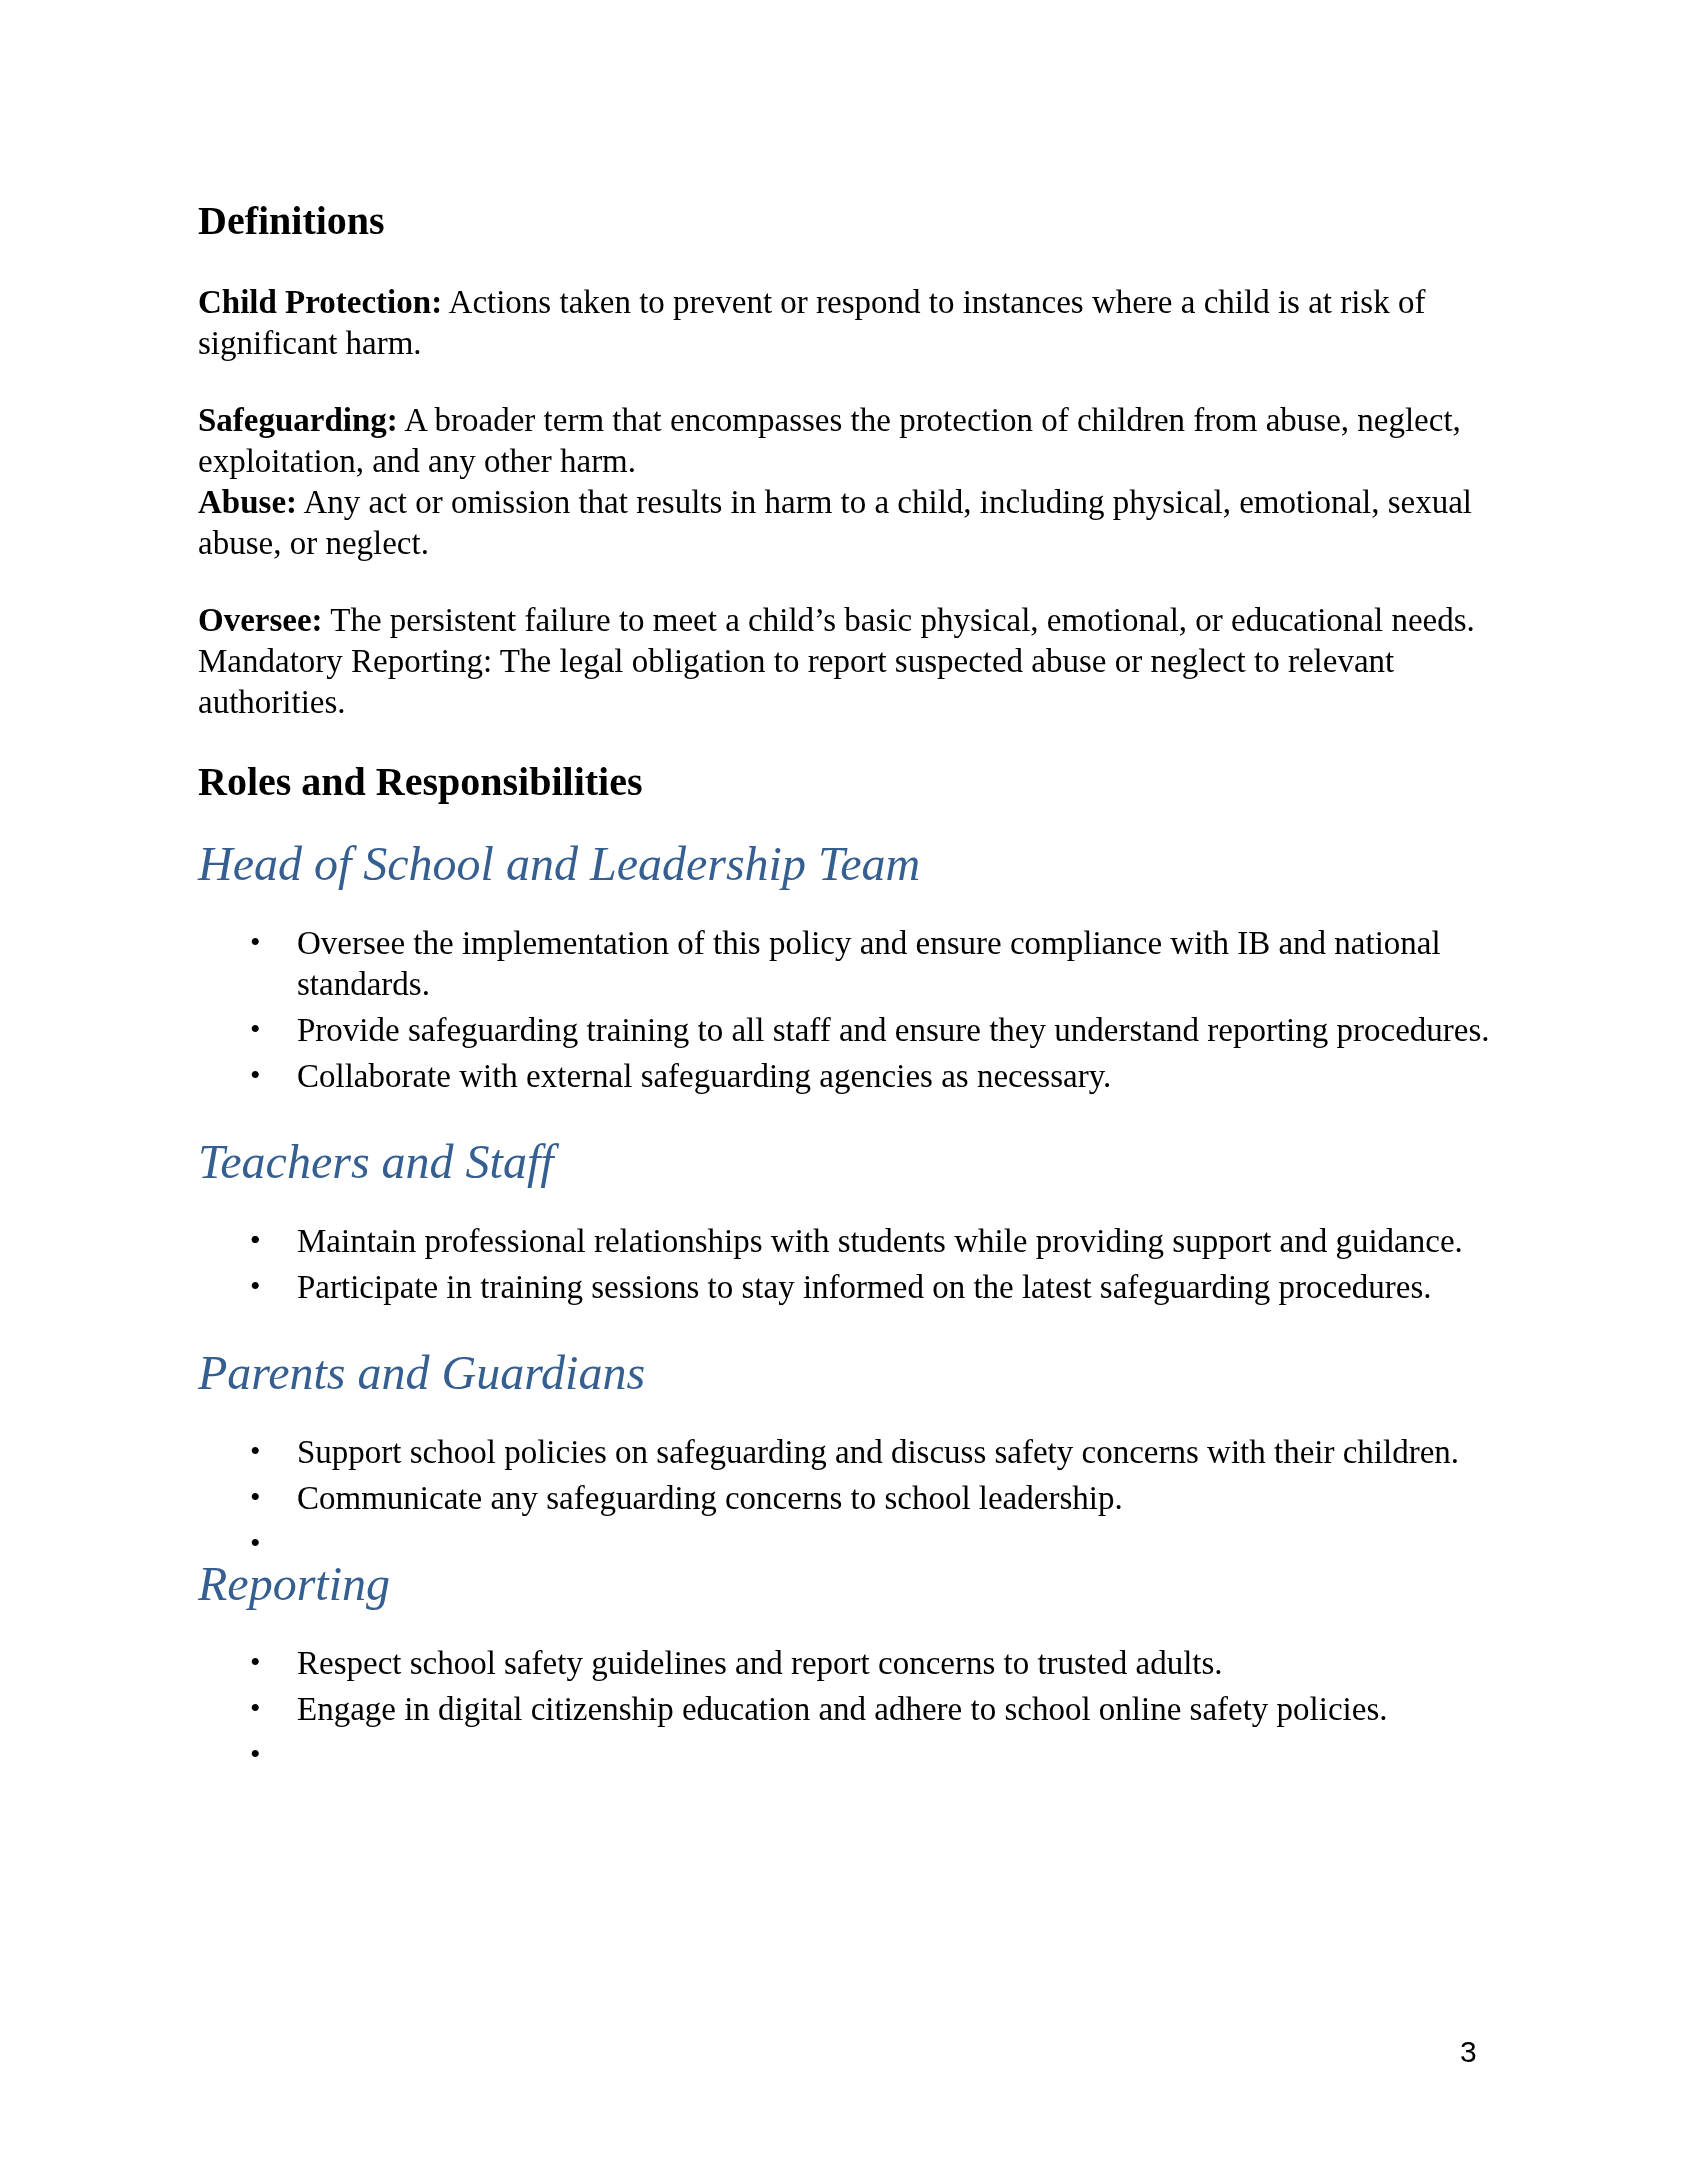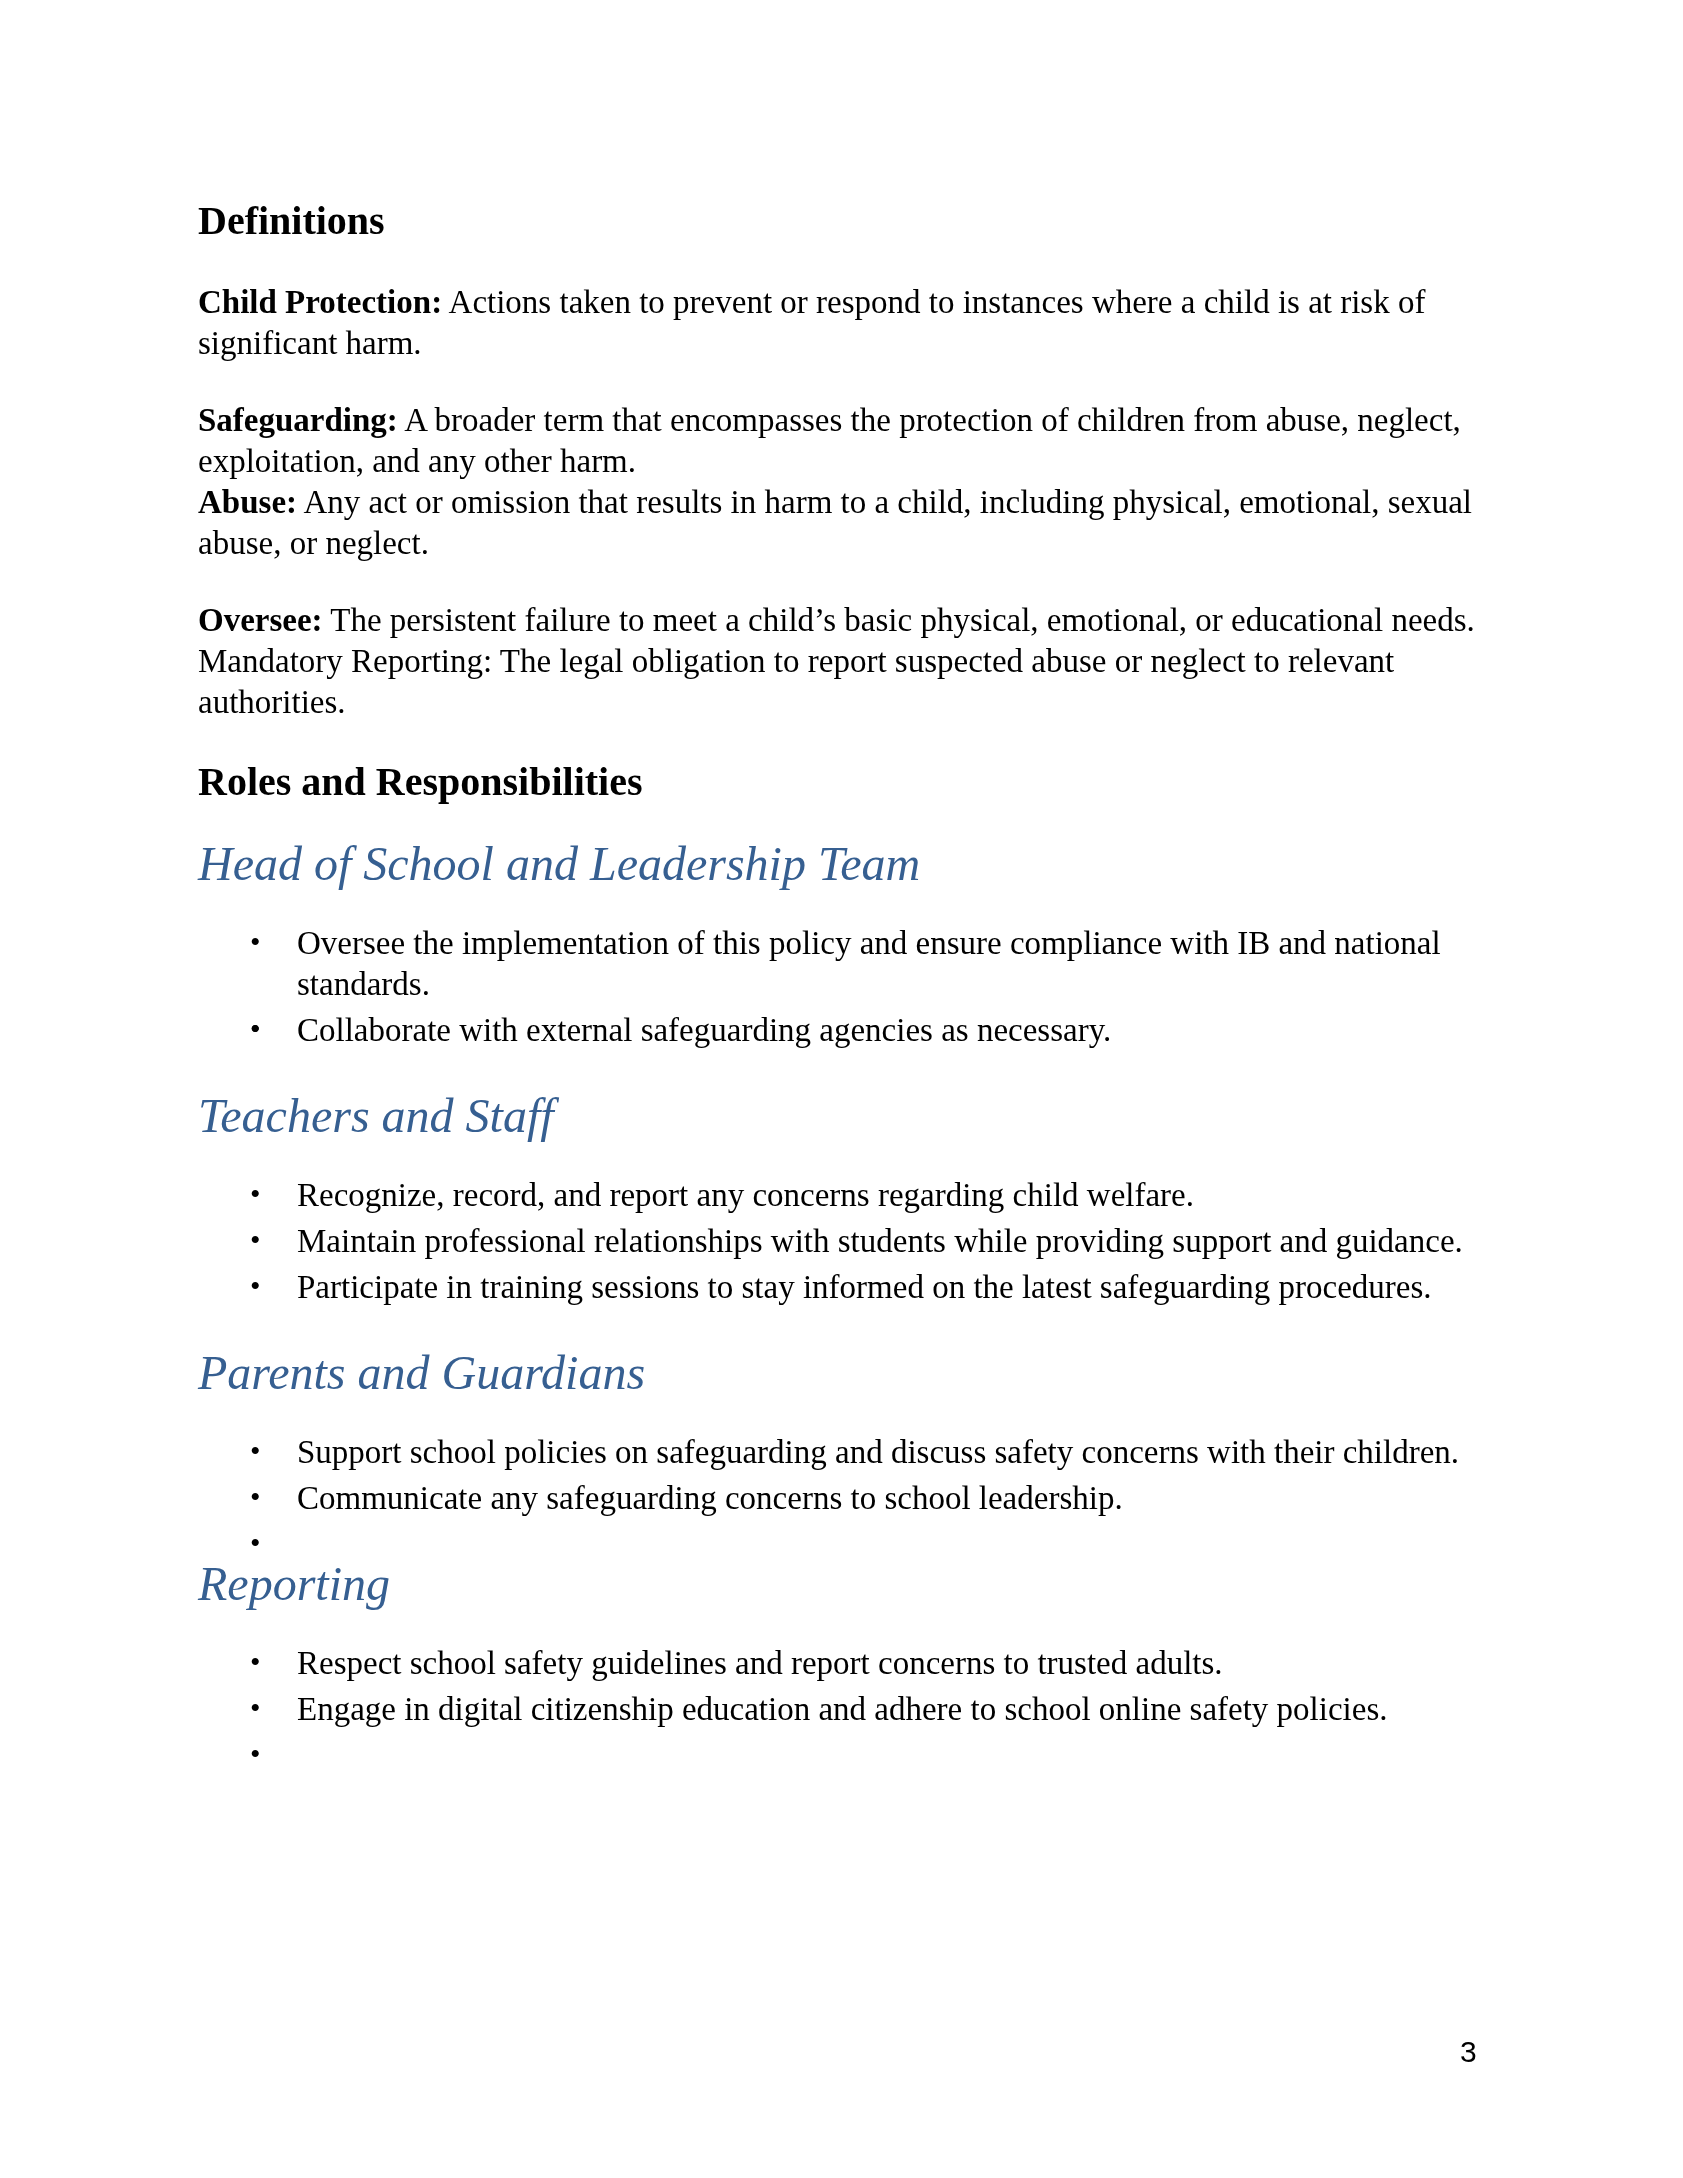--- a/index.html
+++ b/index.html
@@ -79,26 +79,26 @@
         <p class="def"><b>Safeguarding:</b> A broader term that encompasses the protection of children from abuse, neglect, exploitation, and any other harm.<br><b>Abuse:</b> Any act or omission that results in harm to a child, including physical, emotional, sexual abuse, or neglect.</p>
         <p class="def"><b>Oversee:</b> The persistent failure to meet a child’s basic physical, emotional, or educational needs. Mandatory Reporting: The legal obligation to report suspected abuse or neglect to relevant authorities.</p>
       </div>
 
     <h1 class="doc-heading roles">Roles and Responsibilities</h1>
 
     <div id="role-sections">
         <h2 class="subheading">Head of School and Leadership Team</h2>
         <ul class="bullets">
           <li><span class="marker">•</span><span>Oversee the implementation of this policy and ensure compliance with IB and national standards.</span></li>
-          <li><span class="marker">•</span></li>
+          <li><span class="marker">•</span><span>Provide safeguarding training to all staff and ensure they understand reporting procedures.</span></li>
           <li><span class="marker">•</span><span>Collaborate with external safeguarding agencies as necessary.</span></li>
         </ul>
         <h2 class="subheading">Teachers and Staff</h2>
         <ul class="bullets">
-          <li><span class="marker">•</span><span>Recognize, record, and report any concerns regarding child welfare.</span></li>
+          <li><span class="marker">•</span></li>
           <li><span class="marker">•</span><span>Maintain professional relationships with students while providing support and guidance.</span></li>
           <li><span class="marker">•</span><span>Participate in training sessions to stay informed on the latest safeguarding procedures.</span></li>
         </ul>
         <h2 class="subheading">Parents and Guardians</h2>
         <ul class="bullets">
           <li><span class="marker">•</span><span>Support school policies on safeguarding and discuss safety concerns with their children.</span></li>
           <li><span class="marker">•</span><span>Communicate any safeguarding concerns to school leadership.</span></li>
           <li><span class="marker">•</span></li>
         </ul>
         <h2 class="subheading">Reporting</h2>

